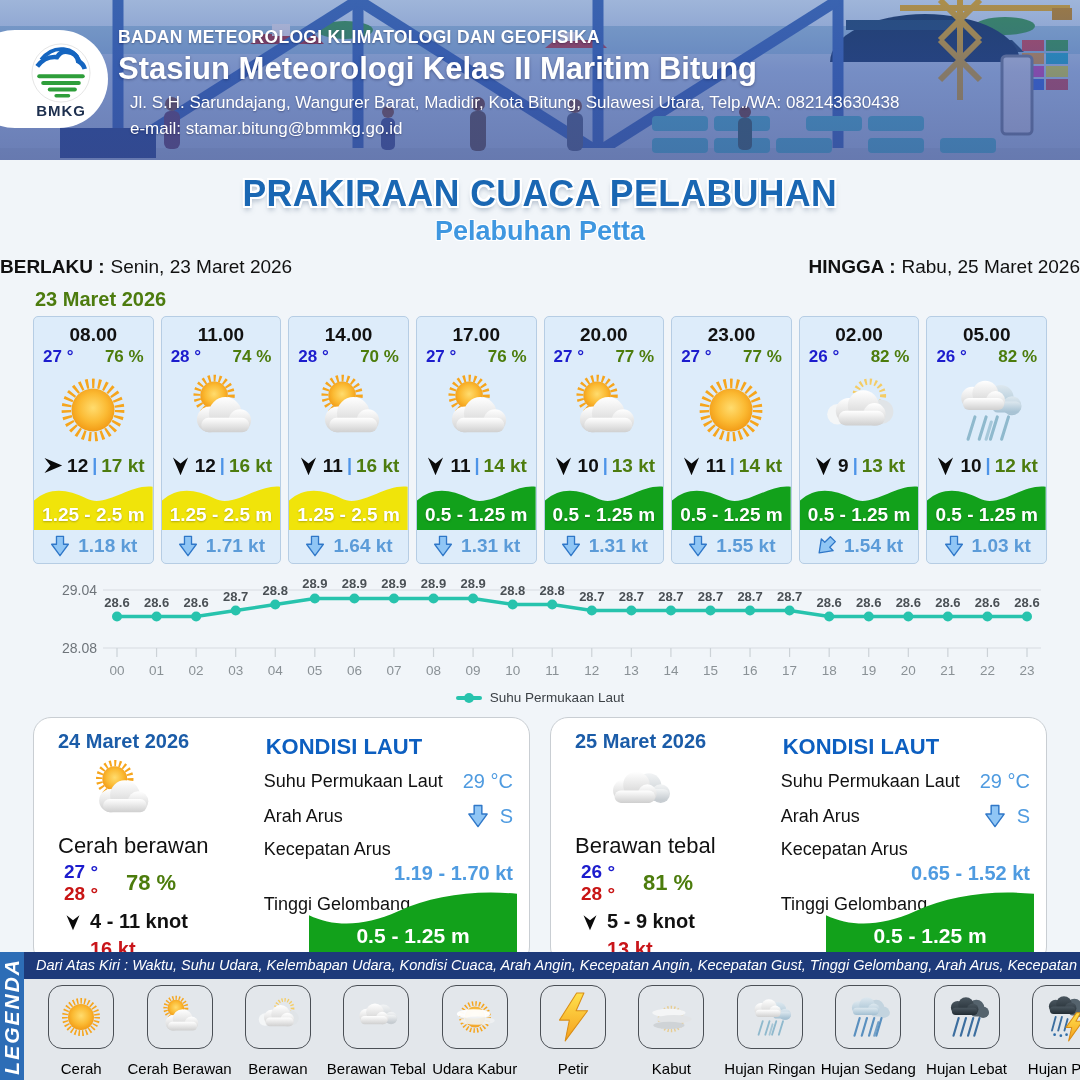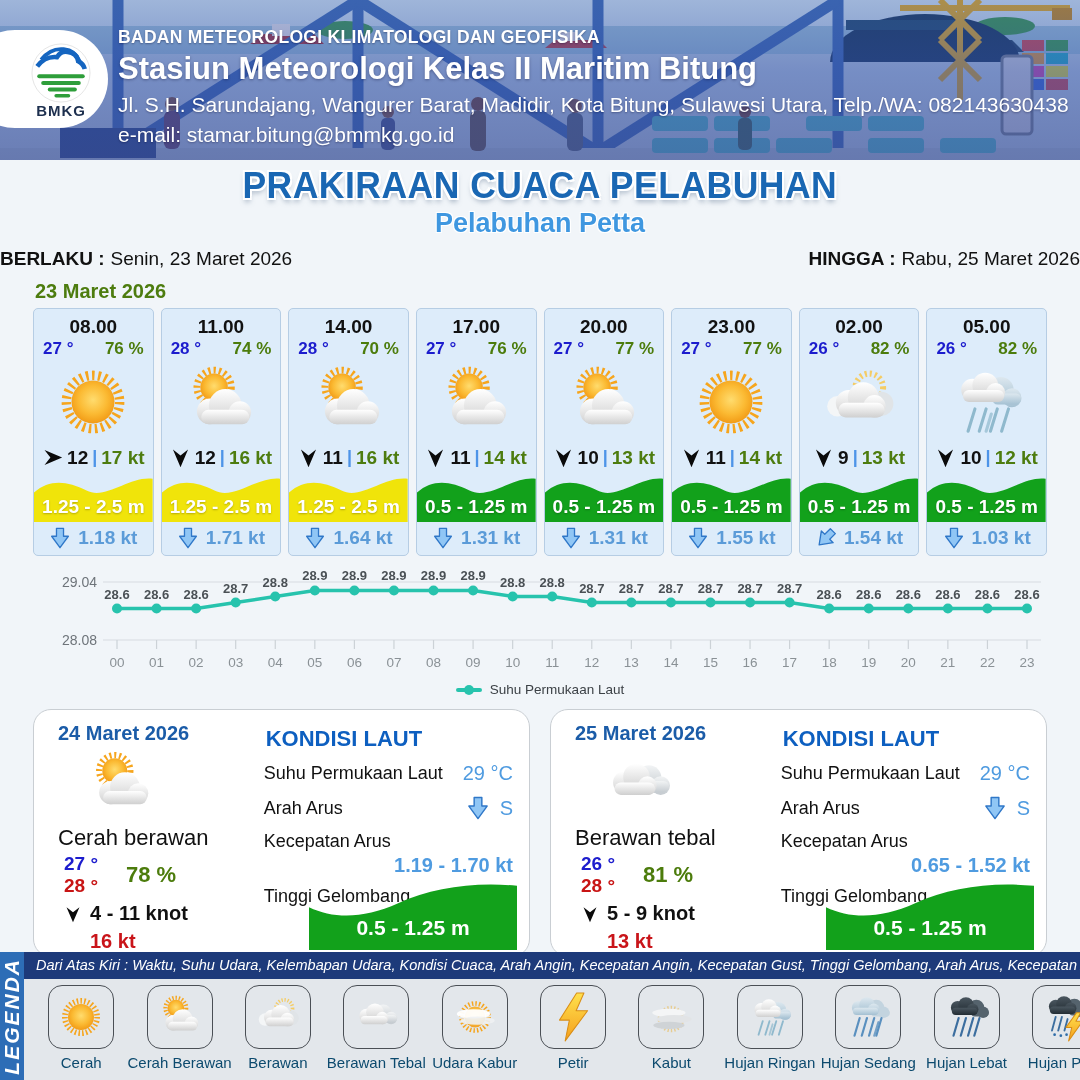--- a/index.html
+++ b/index.html
@@ -9,23 +9,23 @@
   .hdr{position:relative;width:1080px;height:160px;overflow:hidden;}
   .hdr svg.bg{position:absolute;inset:0;}
   .hdr .overlay{position:absolute;inset:0;background:linear-gradient(180deg,rgba(47,73,165,.30) 0%,rgba(47,73,165,.52) 45%,rgba(52,70,150,.62) 100%);}
   .logo-pill{position:absolute;left:-34px;top:30px;width:142px;height:98px;background:#fff;border-radius:52px;
              display:flex;flex-direction:column;align-items:flex-end;justify-content:center;padding-right:14px;box-sizing:border-box;z-index:3;}
   .logo-pill .lg{width:66px;height:66px;}
   .logo-pill .lgtxt{font-weight:bold;font-size:15px;color:#1d2f4e;letter-spacing:1px;margin-top:-4px;margin-right:8px;}
   .hdr-text{position:absolute;left:118px;top:27px;z-index:3;color:#fff;}
   .hdr-org{font-size:17.5px;font-weight:bold;letter-spacing:.3px;text-shadow:0 1px 2px rgba(0,0,40,.35);}
   .hdr-station{font-size:31px;font-weight:bold;margin-top:3px;text-shadow:0 1px 3px rgba(0,0,40,.35);}
-  .hdr-line{font-size:21px;margin-top:6px;text-shadow:0 1px 2px rgba(0,0,40,.35);}
+  .hdr-line{font-size:17px;margin-top:6px;text-shadow:0 1px 2px rgba(0,0,40,.35);margin-left:12px;}
   
-  .titleblock{text-align:center;padding-top:5px;}
+  .titleblock{text-align:center;padding-top:13px;}
   .main-title{display:inline-block;font-size:37px;font-weight:800;color:#1a67b3;letter-spacing:.5px;transform:scaleX(.96);
       text-shadow:-2px -2px 0 #fff,2px -2px 0 #fff,-2px 2px 0 #fff,2px 2px 0 #fff,0 4px 5px rgba(110,130,155,.55);}
   .sub-title{font-size:27px;font-weight:800;color:#3f97e0;margin-top:1px;
       text-shadow:-1px -1px 0 #fff,1px -1px 0 #fff,-1px 1px 0 #fff,1px 1px 0 #fff;}
   .valid-row{display:flex;justify-content:space-between;gap:90px;margin-top:9px;font-size:19px;}
   .valid-row b{font-weight:bold;}
   .valid-row span.v{font-weight:normal;margin-left:6px;}
   
   .fsec{margin:10px 33px 0;}
   .fdate{font-size:20px;font-weight:bold;color:#4d7c0f;margin:8px 0 5px 2px;}
@@ -97,21 +97,21 @@
   .legend{position:absolute;left:0;right:0;bottom:0;height:128px;display:flex;}
   .legend-bar{width:34px;background:#2d6db6;display:flex;align-items:center;justify-content:center;}
   .legend-bar span{writing-mode:vertical-rl;transform:rotate(180deg);color:#fff;font-weight:bold;font-style:italic;
                    font-size:21px;letter-spacing:2px;}
   .legend-main{flex:1;display:flex;flex-direction:column;background:#e3e7eb;}
   .legend-caption{background:#1d3a7a;color:#fff;font-style:italic;font-size:14.5px;padding:5px 12px 6px;white-space:nowrap;overflow:hidden;}
   .legend-items{flex:1;display:flex;justify-content:space-around;align-items:flex-start;padding:6px 8px 0;}
   .litem{display:flex;flex-direction:column;align-items:center;width:92px;}
   .libox{width:64px;height:62px;border:1.6px solid #4a4f55;border-radius:14px;display:flex;align-items:center;justify-content:center;}
   .libox .sicon{width:54px;height:52px;}
-  .lilabel{font-size:15px;margin-top:5px;color:#0c4a6e;white-space:nowrap;}
+  .lilabel{font-size:15px;margin-top:11px;color:#000000;white-space:nowrap;}
   .sicon{display:block;}
 </style>
 </head>
 <body>
 
 <svg width="0" height="0" style="position:absolute" aria-hidden="true">
 <defs>
   <radialGradient id="g-sun" cx="50%" cy="45%" r="60%">
     <stop offset="0%" stop-color="#ffdc6e"></stop>
         <stop offset="55%" stop-color="#fbba33"></stop>

